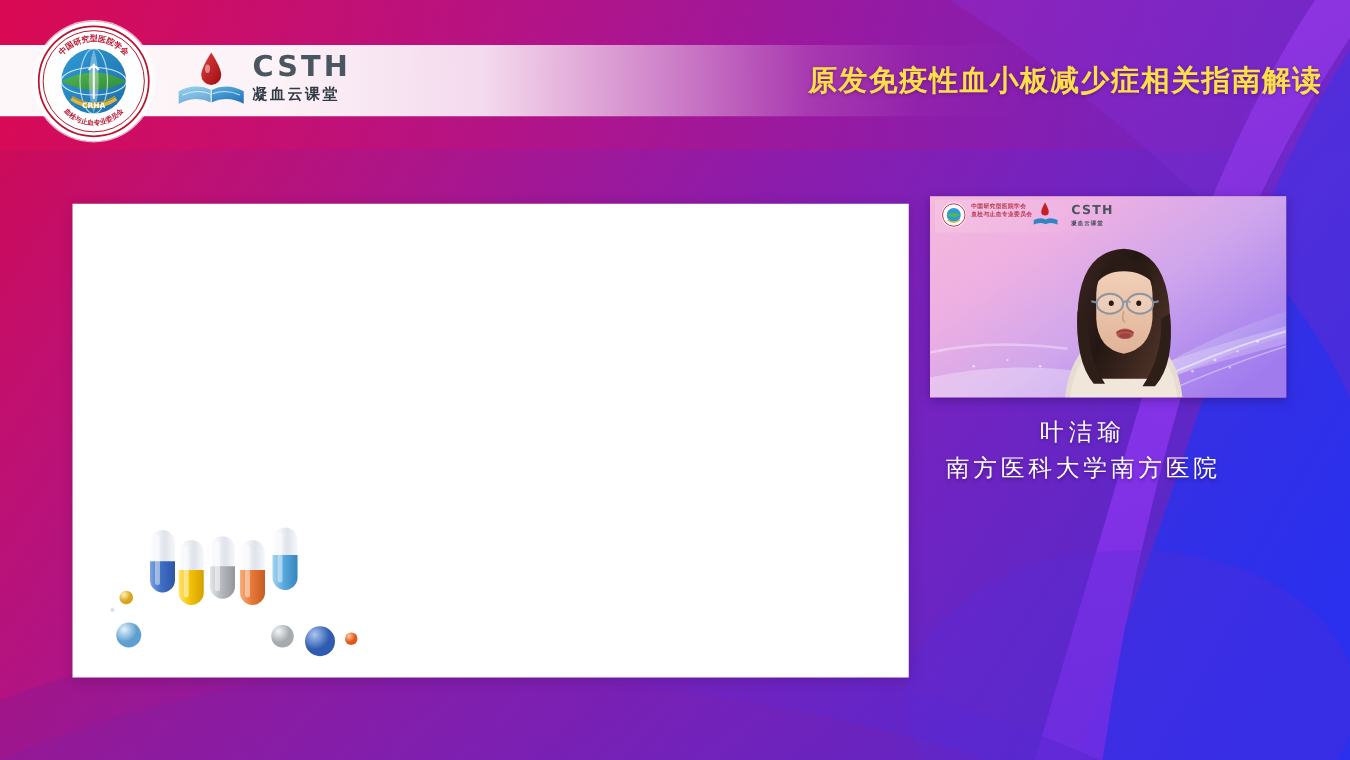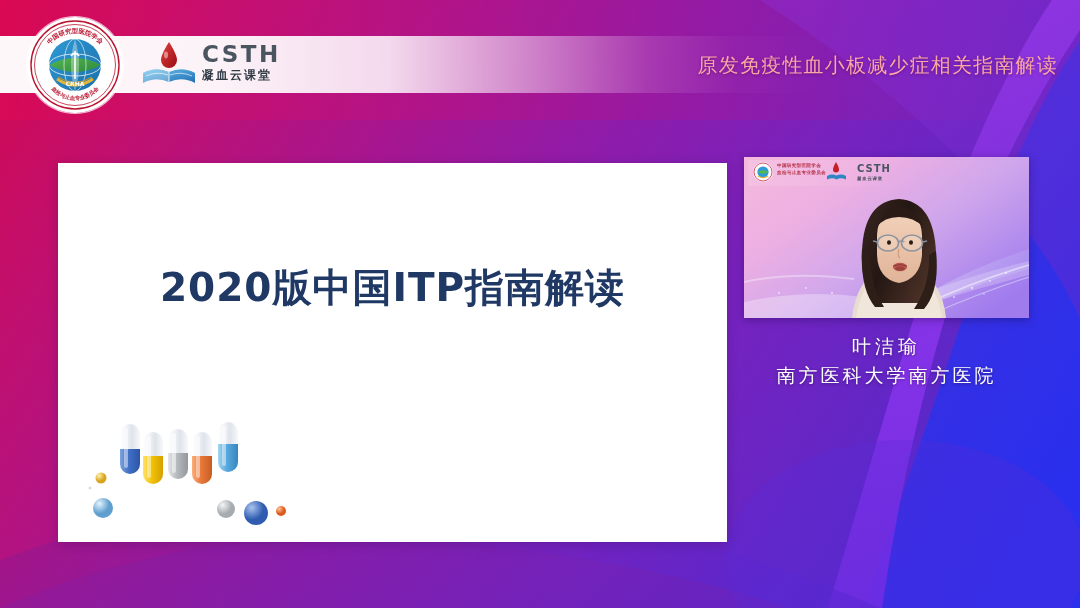--- a/index.html
+++ b/index.html
@@ -24,21 +24,21 @@
       rgba(255,255,255,0.97) 0%,
       rgba(255,255,255,0.95) 20%,
       rgba(252,245,252,0.88) 36%,
       rgba(236,210,242,0.55) 50%,
       rgba(220,170,235,0.22) 60%,
       rgba(200,140,230,0.05) 68%,
       rgba(180,120,220,0.0) 76%);
   }
   .header-title {
     position:absolute; right:22px; top:41px;
-    font-size:20px; line-height:48px; color:#fca5a5; font-weight:400;
+    font-size:23px; line-height:48px; color:#fde047; font-weight:700;
     letter-spacing:1.2px;
     text-shadow:0 1px 3px rgba(60,0,80,.45);
     white-space:nowrap;
     font-family:"DejaVu Sans","Liberation Sans",sans-serif;
   }
 
   
   .emblem {
     position:absolute; left:27px; top:17px; width:96px; height:96px;
     border-radius:50%;
@@ -98,21 +98,21 @@
     font-size:10px; font-weight:700; color:#4a5560; letter-spacing:1px;
     font-family:"DejaVu Sans","Liberation Sans",sans-serif;
   }
   .vlogo-csth-sub {
     position:absolute; left:113px; top:19px;
     font-size:4.4px; font-weight:700; color:#3a4450; letter-spacing:.8px;
     font-family:"DejaVu Sans","Liberation Sans",sans-serif;
   }
 
   
-  .caption { position:absolute; left:744px; top:332px; width:285px; z-index:7; text-align:center; }
+  .caption { position:absolute; left:724px; top:332px; width:285px; z-index:7; text-align:center; }
   .cap-name {
     font-size:19px; color:#ffffff; letter-spacing:4px; line-height:28px;
     font-family:"DejaVu Serif","Liberation Serif",serif;
     text-shadow:0 1px 3px rgba(40,0,70,.5);
   }
   .cap-org {
     font-size:19px; color:#ffffff; letter-spacing:3px; line-height:30px;
     font-family:"DejaVu Serif","Liberation Serif",serif;
     text-shadow:0 1px 3px rgba(40,0,70,.5);
   }
@@ -229,21 +229,20 @@
       <path d="M30 36 Q41 32 52 37" stroke="#ffffff" stroke-width="0.9" fill="none" opacity="0.7"></path>
     </svg>
     <div class="csth-word">CSTH</div>
     <div class="csth-sub">凝血云课堂</div>
   </div>
 
   <div class="header-title">原发免疫性血小板减少症相关指南解读</div>
 </div>
 
 <div class="slide">
-  <div class="slide-title">2020版中国ITP指南解读</div>
 
   <svg class="capsules" viewBox="0 0 290 130">
     <defs>
       <linearGradient id="capClear" x1="0" y1="0" x2="1" y2="0">
         <stop offset="0" stop-color="#ffffff"></stop>
         <stop offset="0.3" stop-color="#f2f4f8"></stop>
         <stop offset="0.6" stop-color="#dfe3ea"></stop>
         <stop offset="1" stop-color="#f6f8fb"></stop>
       </linearGradient>
       <linearGradient id="cBlue" x1="0" y1="0" x2="1" y2="0">

